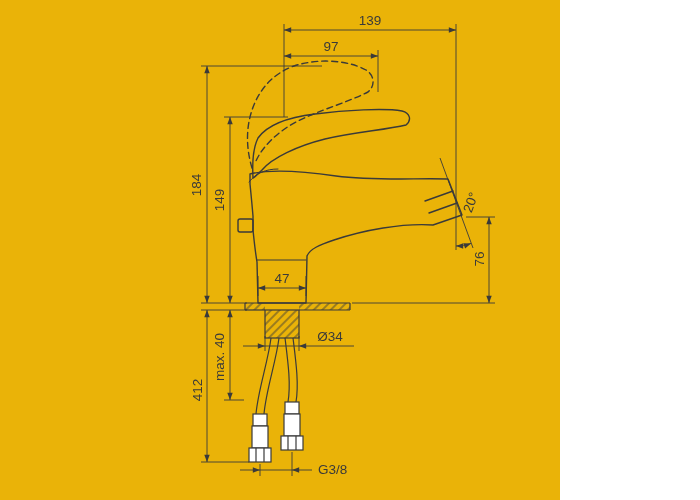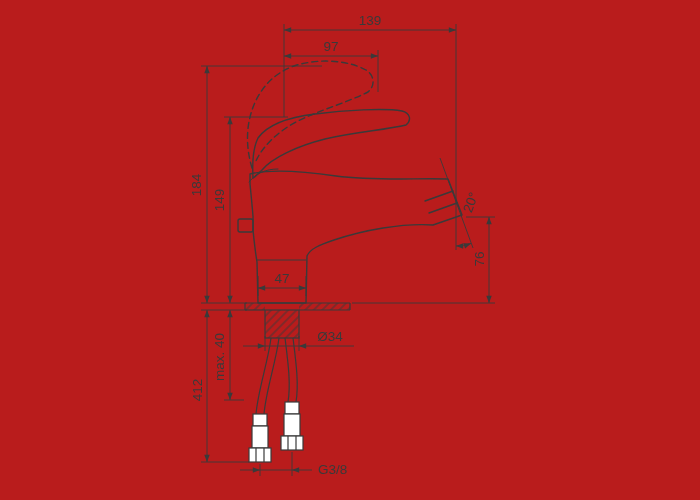--- a/index.html
+++ b/index.html
@@ -3,23 +3,23 @@
 <meta charset="utf-8">
 <style>
   html, body {
     margin: 0;
     padding: 0;
     background: #ffffff;
     font-family: "Liberation Sans", sans-serif;
   }
   .stage {
     position: relative;
-    width: 700px;
+    width: 560px;
     height: 500px;
-    background: #b91c1c;
+    background: #eab308;
     overflow: hidden;
   }
   .stage svg {
     position: absolute;
     inset: 0;
     display: block;
   }
   text {
     font-family: "Liberation Sans", sans-serif;
   }

